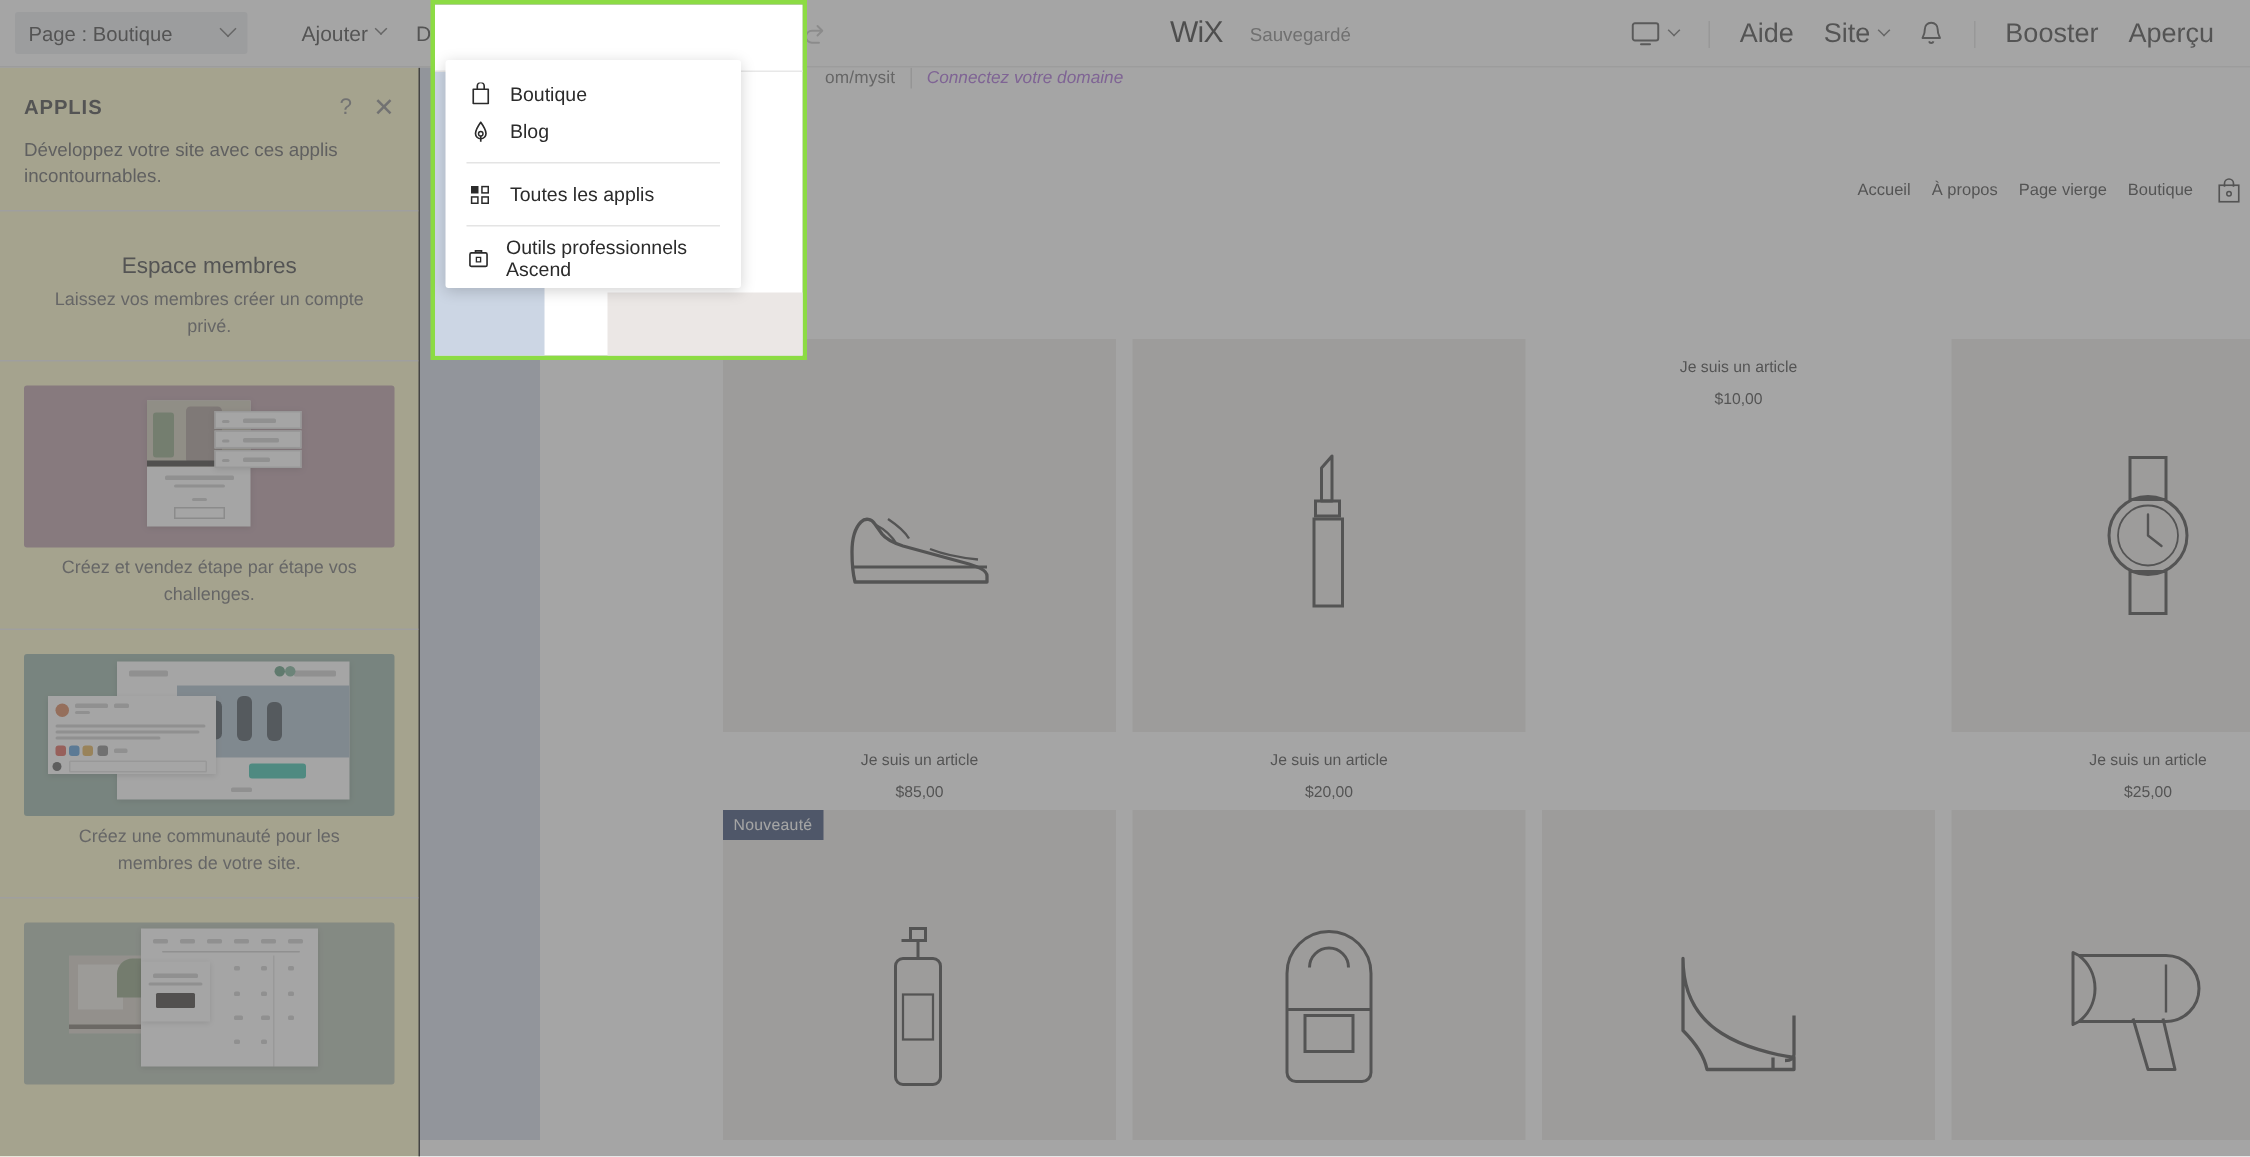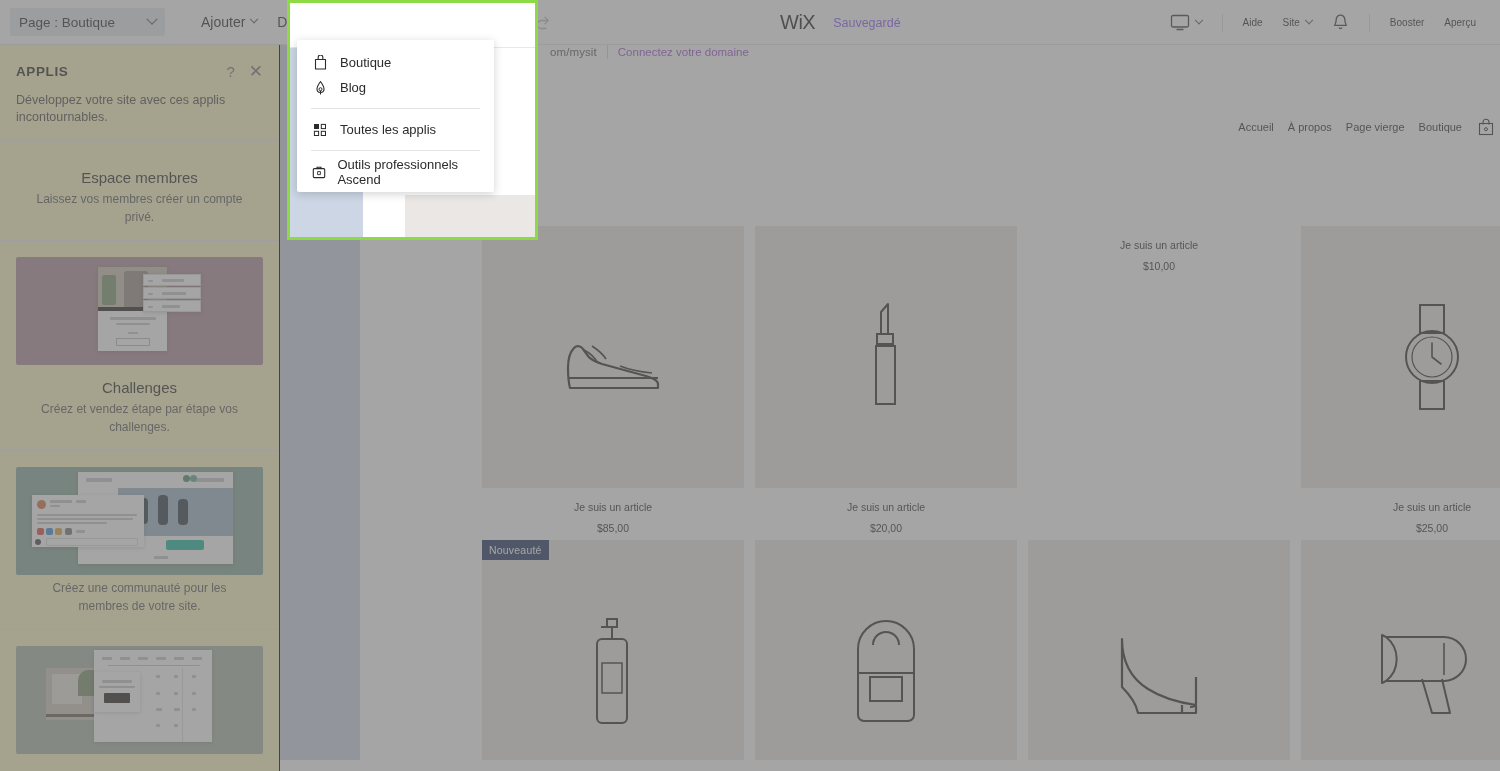--- a/index.html
+++ b/index.html
@@ -69,27 +69,27 @@
   .ico-btn { width: 22px; height: 22px; cursor: pointer; display:flex;align-items:center;justify-content:center;}
 
   .tb-center {
     position: absolute; left: 780px; top: 0; height: 45px;
     display: flex; align-items: center; gap: 18px;
   }
   .wix-logo {
     font-size: 20px; font-weight: normal; letter-spacing: -0.5px;
     color: #1c1c1c; font-family: "Liberation Sans", sans-serif;
   }
-  .saved-txt { font-size: 12.5px; color: #8b5cf6; }
+  .saved-txt { font-size: 12.5px; color: #737373; }
 
   .tb-right {
     position: absolute; right: 14px; top: 0; height: 45px;
     display: flex; align-items: center;
   }
-  .tb-right .menubtn { font-size: 10px; }
+  .tb-right .menubtn { font-size: 18px; }
 
   
   .apps-panel {
     position: absolute; left: 0; top: 45px;
     width: 280px; height: 726px;
     background: #fef9c3;
     border-right: 1px solid #000000;
     z-index: 30;
     overflow: hidden;
   }
@@ -129,21 +129,21 @@
     position: absolute; left: 0; top: 0; width: 80px; height: 726px;
     background: #ccd6e4;
   }
   .urlbar {
     position: absolute; left: 80px; top: 0; width: 1140px; height: 36px;
     background: #ffffff; display: flex; align-items: center;
     font-size: 11.5px; color: #5a5a5a;
   }
   .urlbar .url { padding-left: 190px; letter-spacing: 0.1px;}
   .urlbar .vsep { width:1px; height:14px; background:#d4d4d4; margin: 0 10px;}
-  .urlbar .domain-link { color: #9b55d3; cursor: pointer; }
+  .urlbar .domain-link { color: #9b55d3; cursor: pointer; font-style: italic; }
 
   .site {
     position: absolute; left: 80px; top: 36px;
     width: 1140px; height: 690px; background: #ffffff;
   }
   .site-nav {
     position: absolute; right: 6px; top: 48px;
     display: flex; align-items: center; gap: 14px;
     font-size: 11px; color: #2b2b2b; margin-left: 43px;
   }
@@ -332,21 +332,20 @@
         </div>
         <div class="mk" style="left:127px;top:30px;width:58px;height:12px;border:1px solid #ddd;">
           <div class="mkline" style="left:4px;top:5px;width:5px;height:2px;"></div>
           <div class="mkline" style="left:18px;top:4px;width:24px;height:3px;"></div>
         </div>
         <div class="mk" style="left:127px;top:43px;width:58px;height:12px;border:1px solid #ddd;">
           <div class="mkline" style="left:4px;top:5px;width:5px;height:2px;"></div>
           <div class="mkline" style="left:18px;top:4px;width:18px;height:3px;"></div>
         </div>
       </div>
-      <div class="ac-name">Challenges</div>
       <div class="ac-desc">Créez et vendez étape par étape vos challenges.</div>
     </div>
 
     <div class="app-card">
       <div class="ac-thumb" style="background:#8aa99b;">
         <div class="mk" style="left:62px;top:5px;width:155px;height:92px;">
           <div class="mkline" style="left:8px;top:6px;width:26px;height:4px;"></div>
           <div class="mkline" style="left:118px;top:6px;width:28px;height:4px;"></div>
           <div class="mkimg" style="left:105px;top:3px;width:7px;height:7px;border-radius:50%;background:#4a8f6f;"></div>
           <div class="mkimg" style="left:112px;top:3px;width:7px;height:7px;border-radius:50%;background:#6aa98c;"></div>

